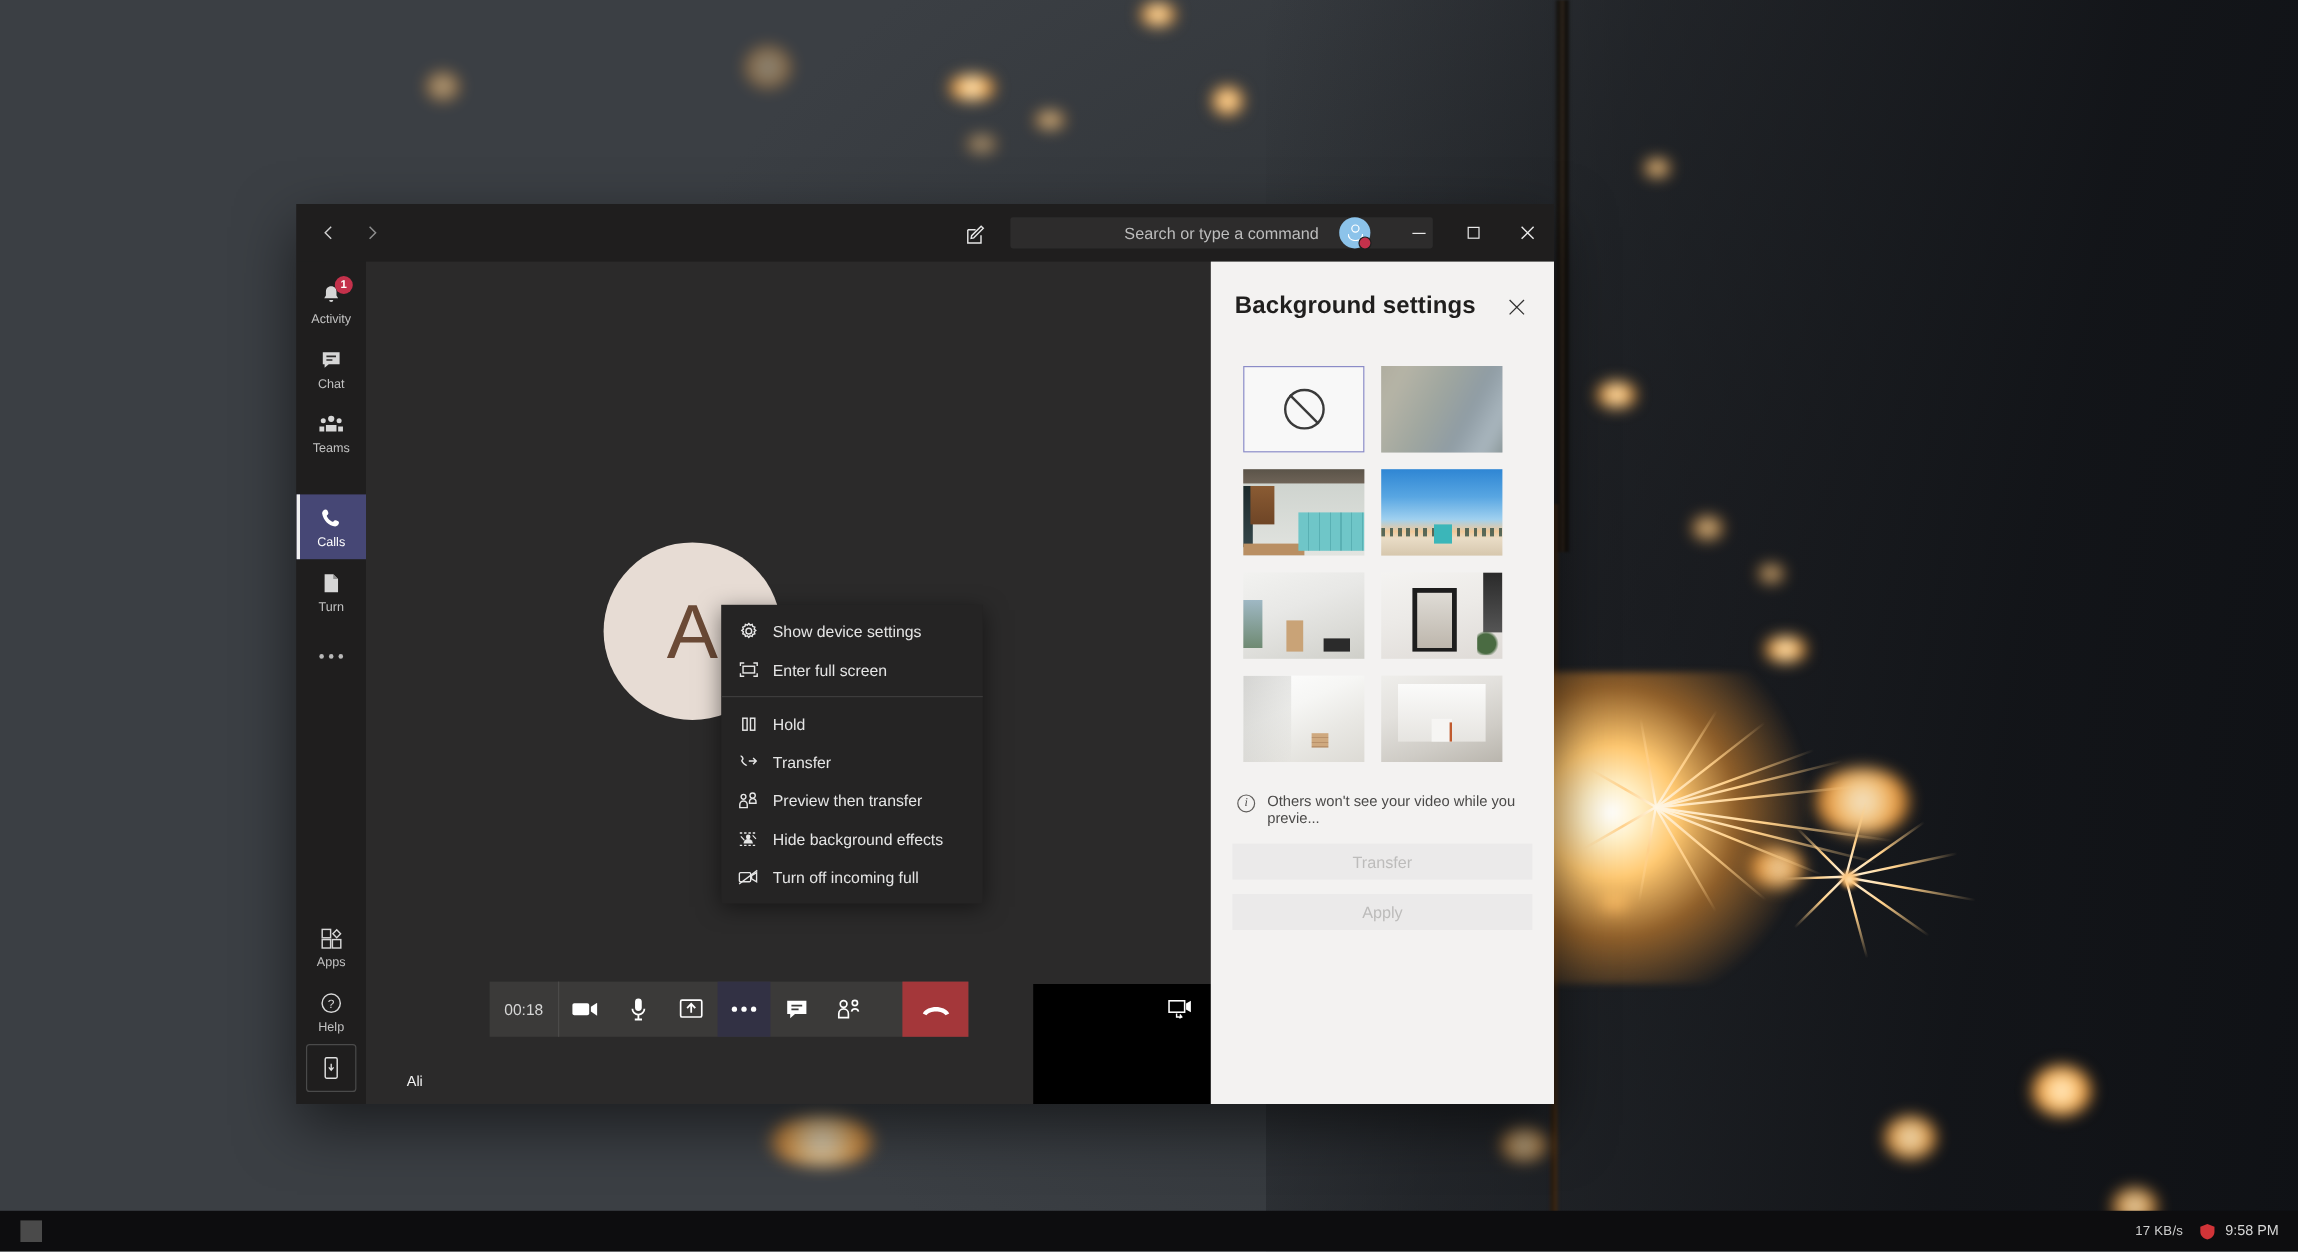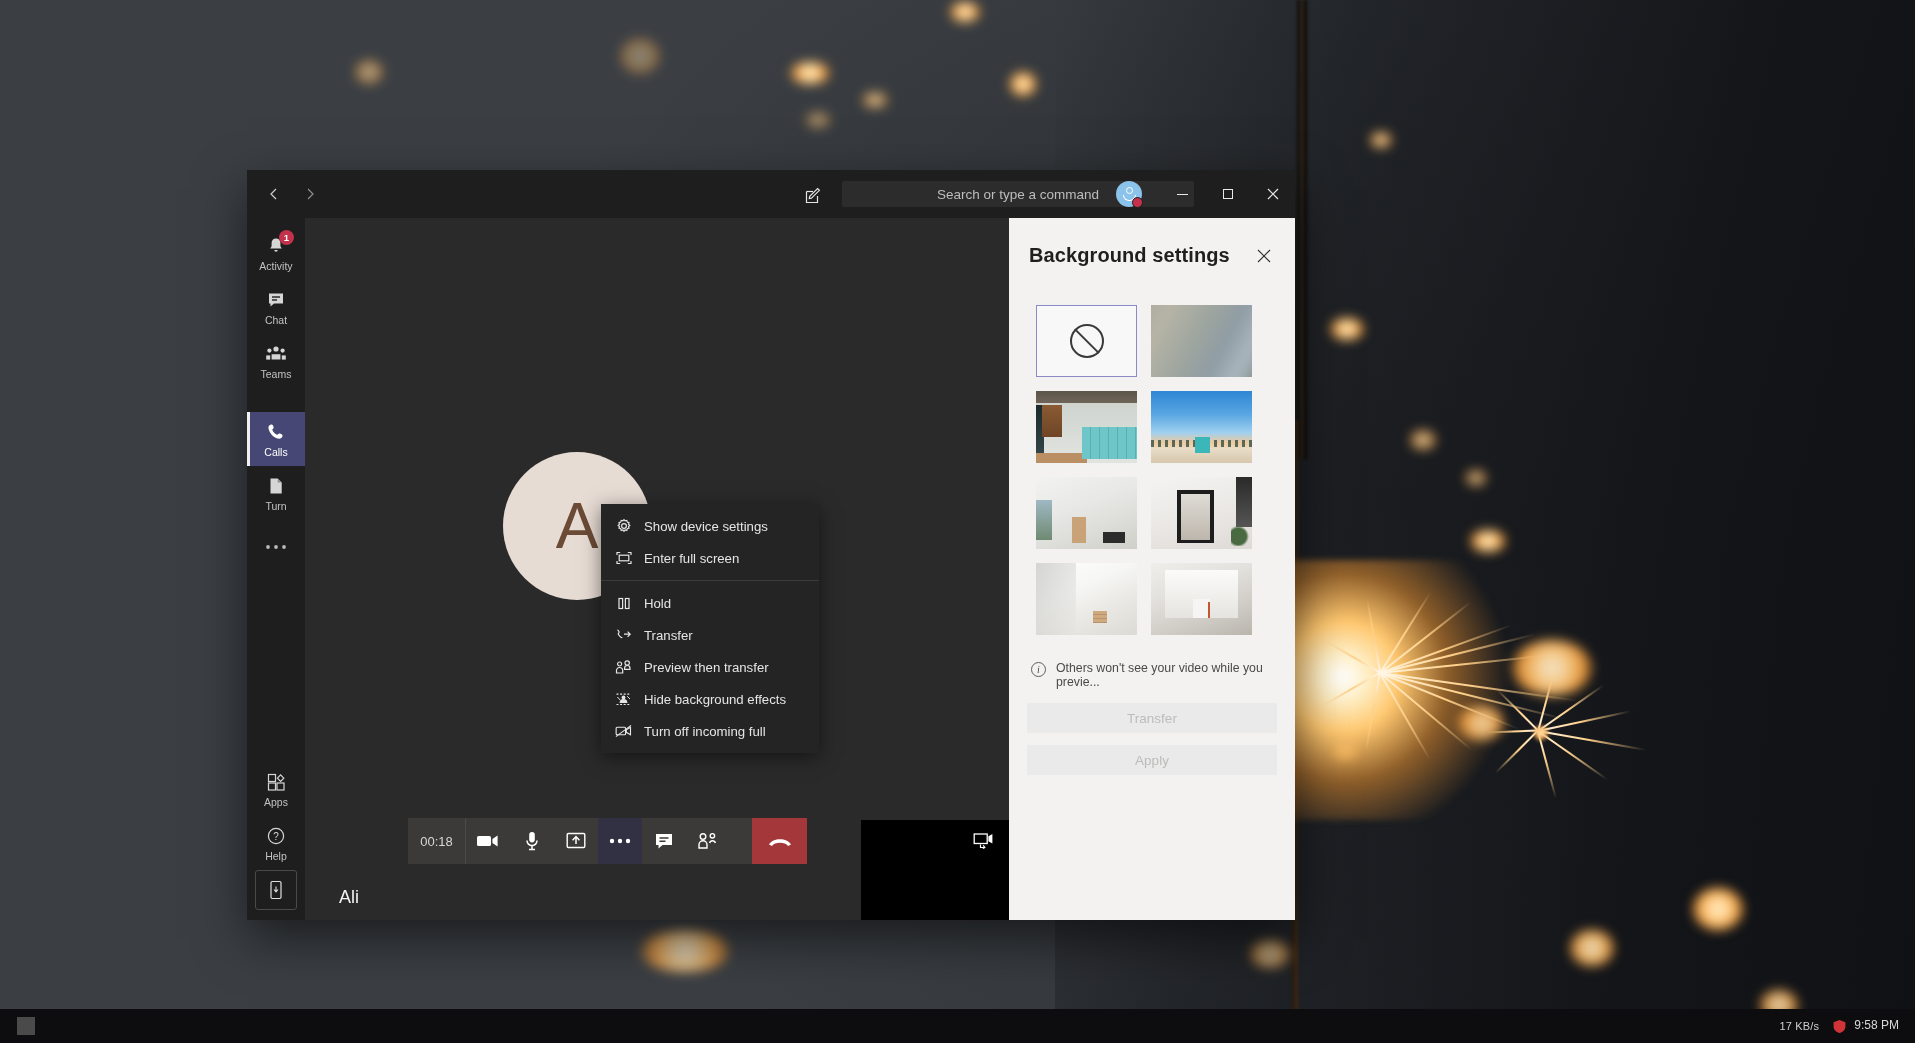--- a/index.html
+++ b/index.html
@@ -153,21 +153,21 @@
   }
   .avatar-big {
     position:absolute; left: 198px; top: 234px;
     width: 148px; height:148px; border-radius:50%;
     background: #e7dcd4;
     display:flex; align-items:center; justify-content:center;
     color:#6b4a36; font-size: 64px; font-weight: 400;
   }
   .self-name {
     position:absolute; left: 34px; bottom: 12px;
-    color:#f2f2f2; font-size: 18px;
+    color:#f2f2f2; font-size: 12px;
   }
   .self-tile {
     position:absolute; right: 0; bottom: 0; width: 148px; height: 100px;
     background: #000;
     display:flex; align-items:flex-start; justify-content:flex-end;
   }
   .self-tile .sico { margin: 12px 14px 0 0; color: #fff; }
 
   
   .callbar {

